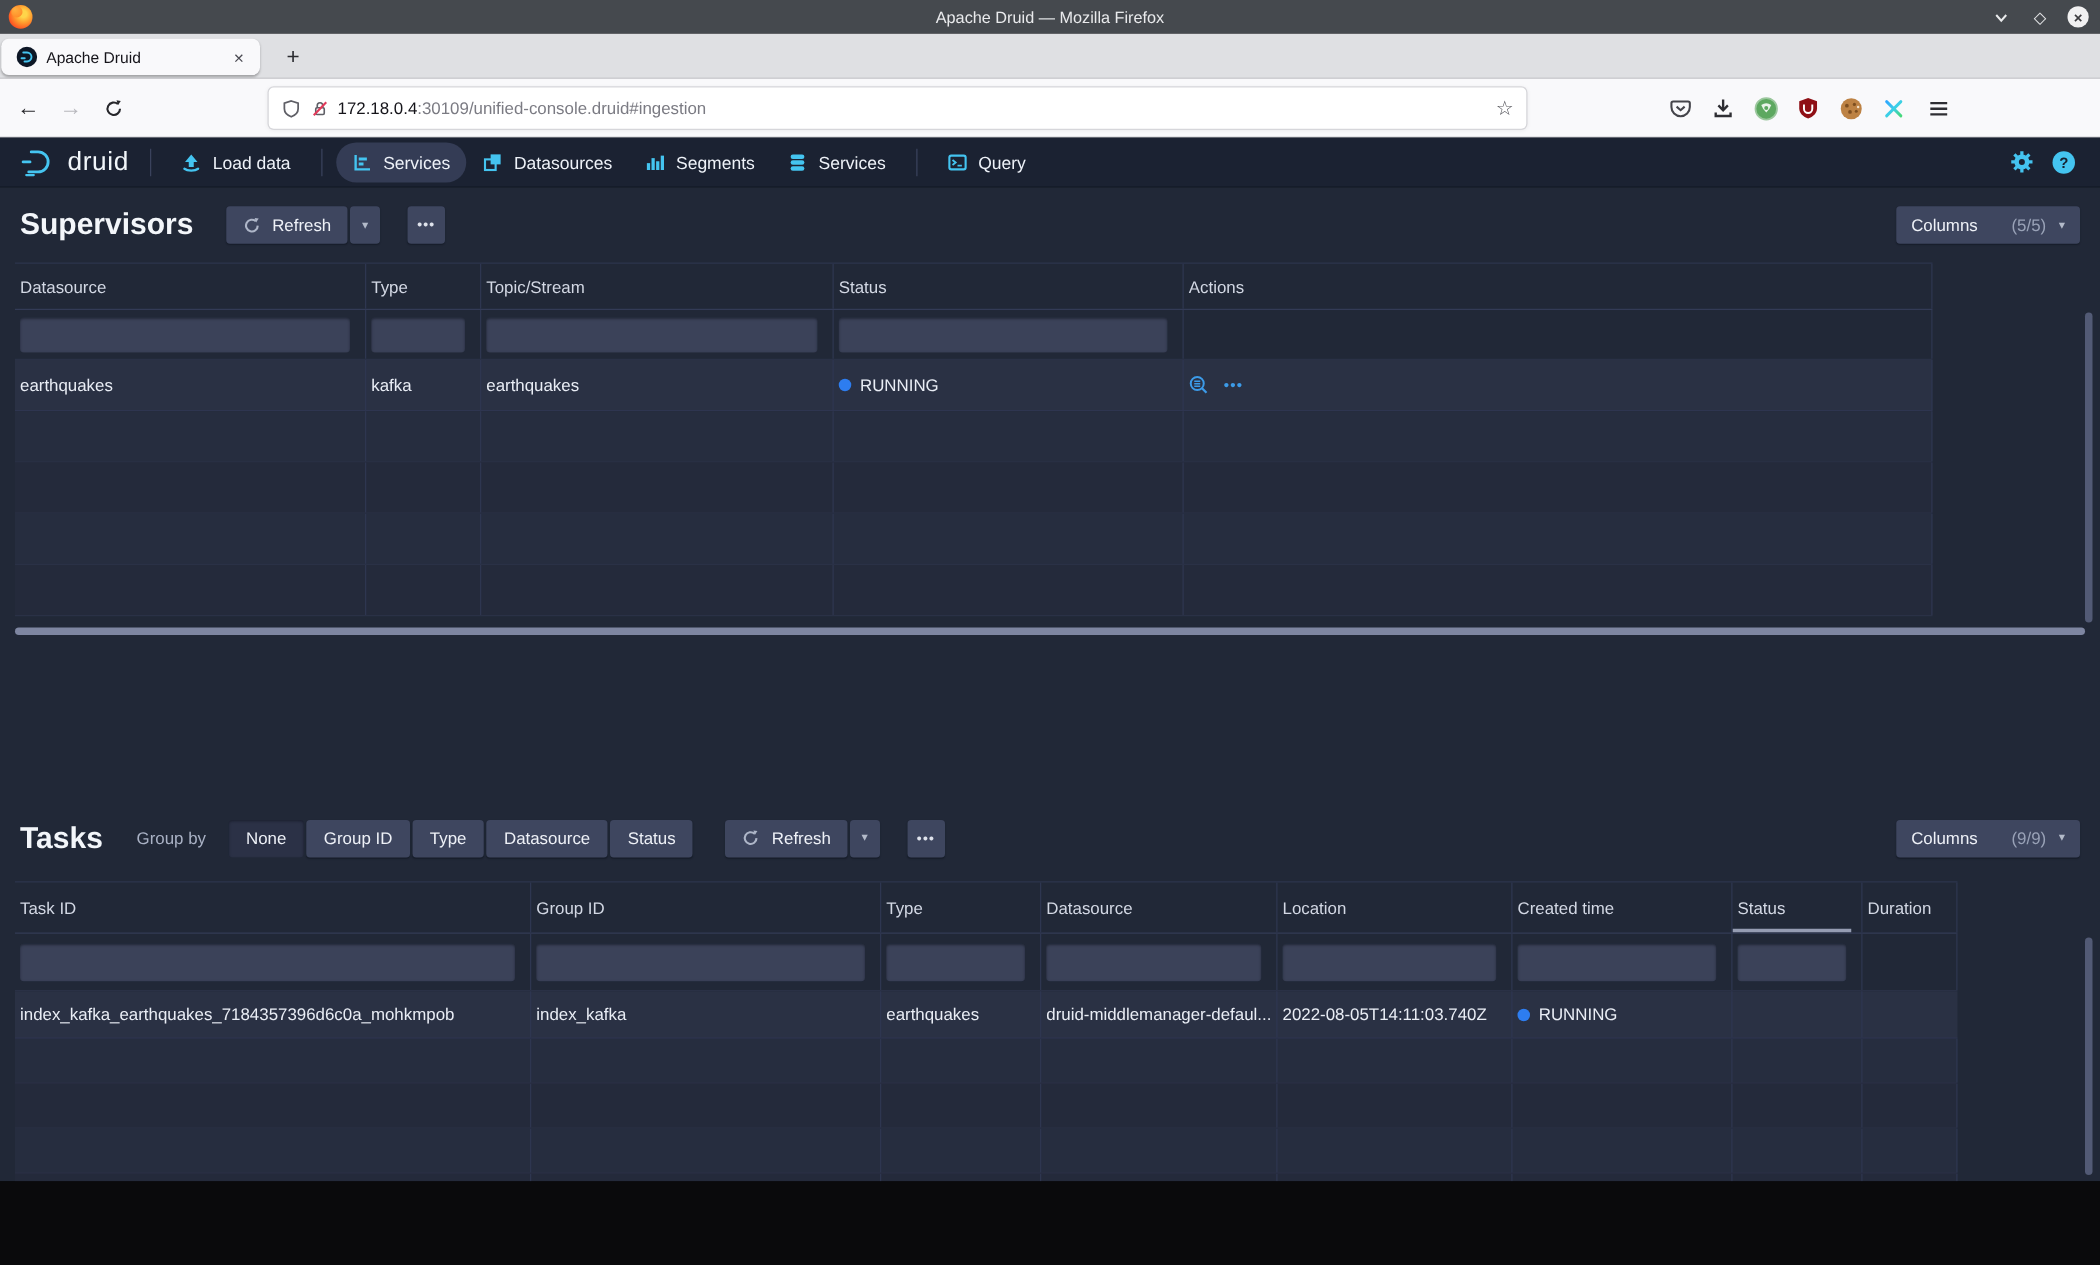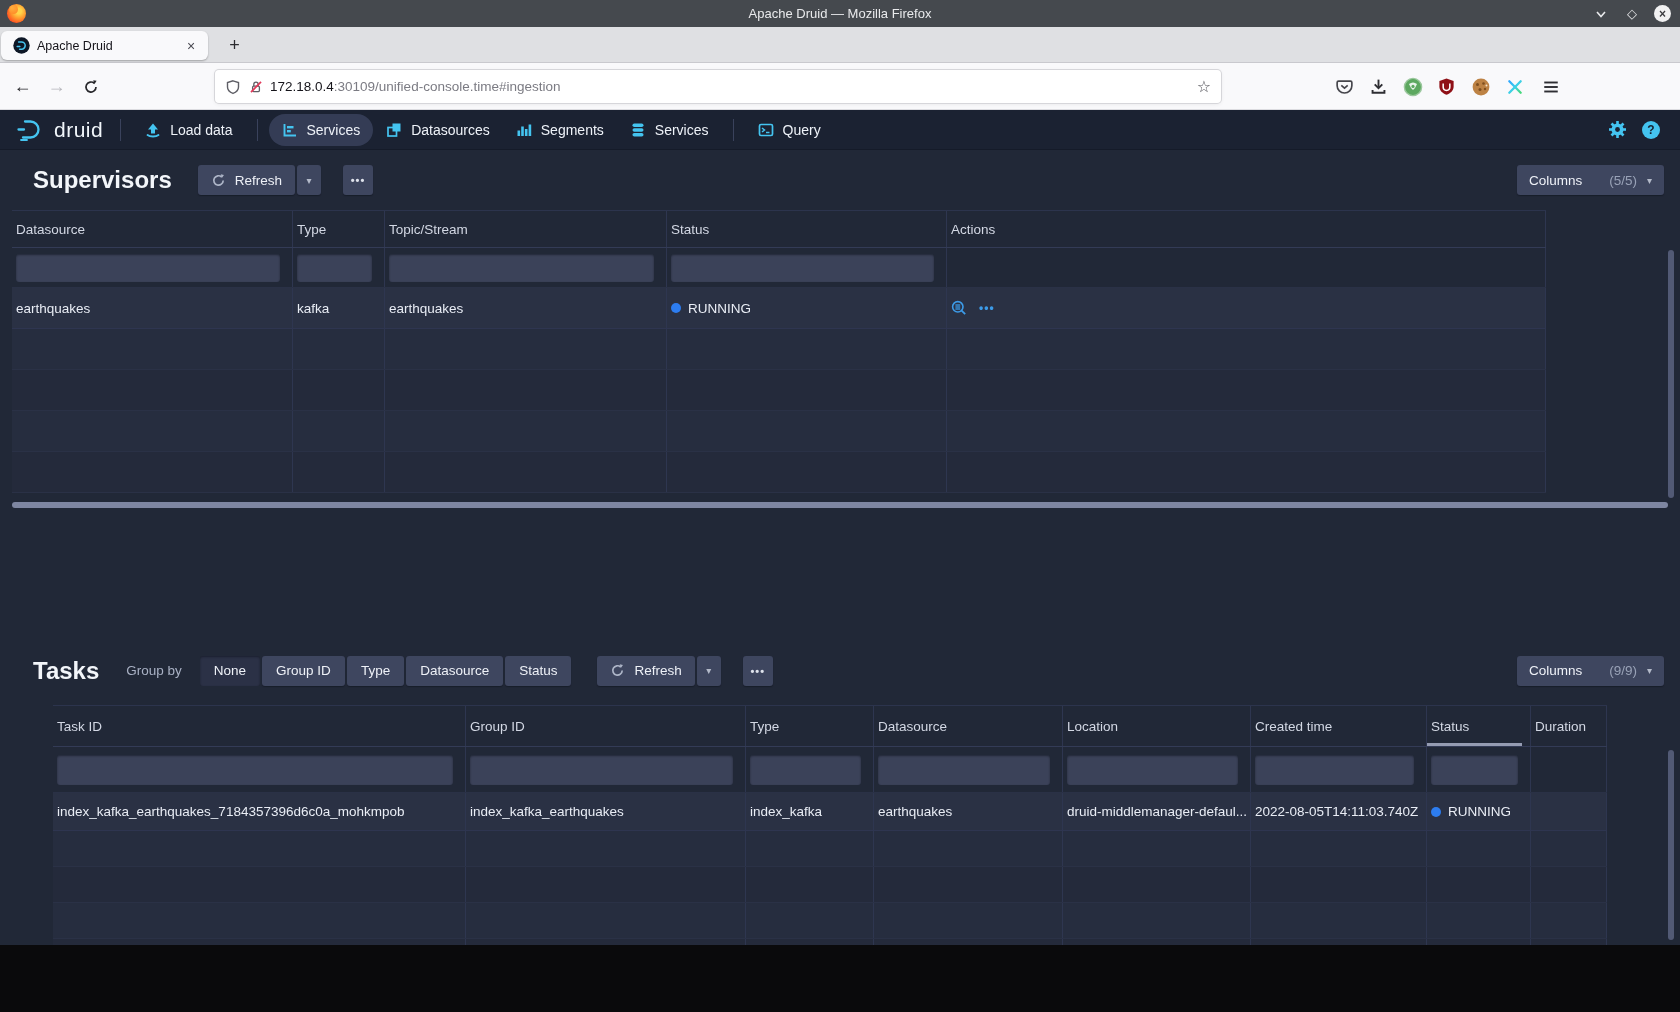--- a/index.html
+++ b/index.html
@@ -54,41 +54,41 @@
   .dnav-right { margin-left:auto; display:flex; align-items:center; gap:15px; margin-right:10px; }
   .help-badge { position:relative; width:18px; height:18px; border-radius:50%; background:#44c4f0; display:flex;
     align-items:center; justify-content:center; color:#16202f; font-size:12px; font-weight:bold; }
 
   
   .page { position:absolute; top:150px; left:0; right:0; height:795px; background:#212837; color:#e7ebf3;
     font-size:13.5px; overflow:hidden; }
   .sec-head { position:absolute; left:0; right:0; display:flex; align-items:center; }
   #sup-head { top:0; height:60px; }
   #task-head { top:498px; height:45px; }
-  .sec-title { font-size:24px; font-weight:600; color:#f3f6fa; margin-left:33px; }
+  .sec-title { font-size:24px; font-weight:600; color:#f3f6fa; margin-left:16px; }
   .btn { height:30px; background:#3e465f; border-radius:3px; color:#eef1f7; display:flex; align-items:center;
     justify-content:center; font-size:13.5px; box-shadow:0 1px 1px rgba(12,17,26,.45); white-space:nowrap; }
   .split { display:flex; gap:2px; margin-left:26px; }
   .btn.main { padding:0 13px; gap:9px; }
   .btn.caret { width:24px; font-size:10px; color:#b3bac9; }
   .btn.more { width:30px; margin-left:22px; font-size:11px; font-weight:bold; letter-spacing:1px; color:#dfe3ec; }
   .columns-btn { position:absolute; right:16px; display:flex; align-items:center; gap:7px; padding:0 12px; }
   .columns-btn .cnt { color:#99a2b7;margin-left:20px; }
   .columns-btn .caret-g { font-size:10px; color:#b3bac9; margin-left:3px; }
   .gb-label { margin-left:27px; color:#a9b1c4; }
   .gb-group { display:flex; gap:2px; margin-left:18px; }
   .gb-btn { padding:0 14px; }
   .gb-btn.pressed { background:#2b3146; box-shadow:inset 0 1px 2px rgba(8,12,20,.45); }
 
   
   .tbl { position:absolute; left:12px; }
   .row { display:grid; }
   #sup-tbl { top:60px; width:1534px; }
   #sup-tbl .row { grid-template-columns:281px 92px 282px 280px 599px; }
-  #task-tbl { top:555px; width:1554px;margin-left:41px; }
+  #task-tbl { top:555px; width:1554px; }
   #task-tbl .row { grid-template-columns:413px 280px 128px 189px 188px 176px 104px 76px; }
   .cell { border-right:1px solid #2e3650; padding:0 8px 0 4px; display:flex; align-items:center;
     overflow:hidden; white-space:nowrap; }
   .thead { height:38px; border-top:1px solid #2c344d; border-bottom:1px solid #333b56; }
   #task-tbl .thead { height:42px; }
   .thead .cell { color:#d3d8e4; }
   .th-sorted { position:relative; }
   .th-sorted::after { content:''; position:absolute; left:0; right:8px; bottom:0; height:3px; background:#959cb2; }
   .frow { height:40px; border-bottom:1px solid #2a3146; }
   #task-tbl .frow { height:46px; }
@@ -164,21 +164,21 @@
     </div>
     <div class="urlbar">
       <svg width="16" height="16" viewBox="0 0 16 16">
           <path d="M8 1.8 L13.5 3.6 V8 c0 3.2-2.3 5.2-5.5 6.4 C4.8 13.2 2.5 11.2 2.5 8 V3.6 Z" fill="none" stroke="#5f5f66" stroke-width="1.4"></path>
         </svg>
       <svg width="16" height="16" viewBox="0 0 16 16" style="margin-left:7px">
           <path d="M5.8 7.2 V5.4 a2.2 2.2 0 0 1 4.4 0 V7.2" fill="none" stroke="#5f5f66" stroke-width="1.3"></path>
           <rect x="4.6" y="7.2" width="6.8" height="5.4" rx="1" fill="none" stroke="#5f5f66" stroke-width="1.3"></rect>
           <line x1="3" y1="13.2" x2="13" y2="2.8" stroke="#e23a5a" stroke-width="1.7"></line>
         </svg>
-      <span class="url-text"><span>172.18.0.4</span><span class="url-path">:30109/unified-console.time#ingestion</span></span>
+      <span class="url-text"><span>172.18.0.4</span><span class="url-path">:30109/unified-console.druid#ingestion</span></span>
       <span class="url-star">☆</span>
     </div>
     <div class="tb-icons">
       <span class="tb-ic">
         <svg width="19" height="19" viewBox="0 0 16 16">
             <path d="M3 3.5 h10 a1.2 1.2 0 0 1 1.2 1.2 v2.6 a6.2 6.2 0 0 1 -12.4 0 v-2.6 a1.2 1.2 0 0 1 1.2-1.2 z" fill="none" stroke="#45454b" stroke-width="1.4"></path>
             <polyline points="5.3,7 8,9.4 10.7,7" fill="none" stroke="#45454b" stroke-width="1.4"></polyline>
           </svg>
       </span>
       <span class="tb-ic">
@@ -486,21 +486,20 @@
         <div class="cell">
             <input style="">
           </div>
         <div class="cell">
             <input style="">
           </div>
         <div class="cell"></div>
       </div>
       <div class="row drow">
         <div class="cell">index_kafka_earthquakes_7184357396d6c0a_mohkmpob</div>
-        <div class="cell">index_kafka_earthquakes</div>
         <div class="cell">index_kafka</div>
         <div class="cell">earthquakes</div>
         <div class="cell">druid-middlemanager-defaul...</div>
         <div class="cell">2022-08-05T14:11:03.740Z</div>
         <div class="cell">
             <span class="dot"></span>
             <span>RUNNING</span>
           </div>
         <div class="cell"></div>
       </div>

